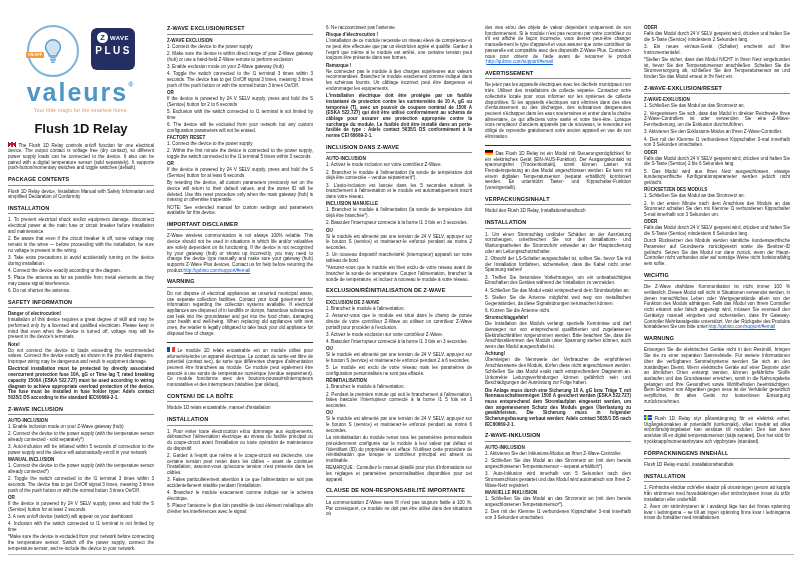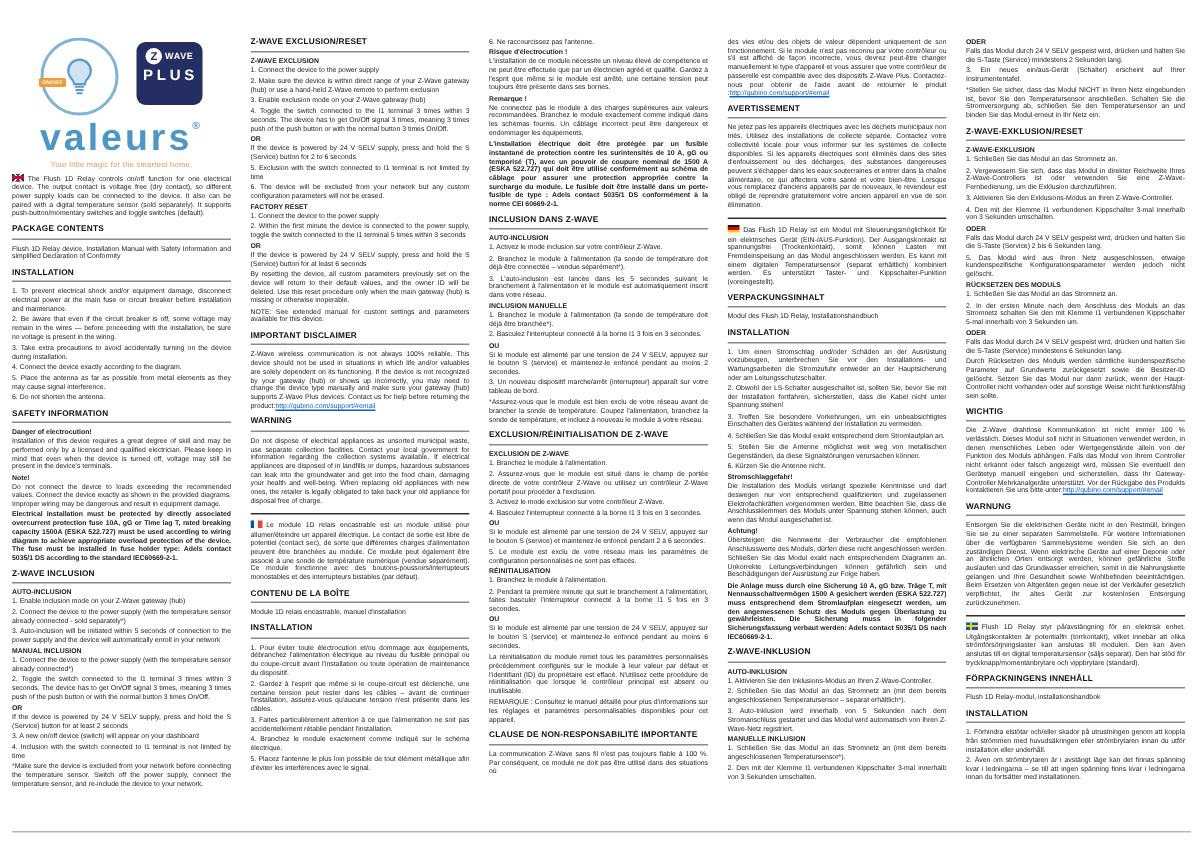--- a/index.html
+++ b/index.html
@@ -65,20 +65,21 @@
           <div class="zwb-top">
             <span class="zwb-circle">Z</span>
             <span class="zwb-wave">WAVE</span>
           </div>
           <div class="zwb-plus">PLUS</div>
         </div>
       </div>
       <div class="wordmark"><span>valeurs</span><sup>®</sup></div>
       <div class="tagline">Your little magic for the smartest home.</div>
     </div>
+    <div class="title">Flush 1D Relay</div>
     <div class="blocks">
         <p class="p lang"><span class="flag flag-en"></span><span>The Flush 1D Relay controls on/off function for one electrical device. The output contact is voltage free (dry contact), so different power supply loads can be connected to the device. It also can be paired with a digital temperature sensor (sold separately). It supports push-button/momentary switches and toggle switches (default).</span></p>
         <div class="h2">PACKAGE CONTENTS</div>
         <p class="p">Flush 1D Relay device, Installation Manual with Safety Information and simplified Declaration of Conformity</p>
         <div class="h2">INSTALLATION</div>
         <p class="p">1. To prevent electrical shock and/or equipment damage, disconnect electrical power at the main fuse or circuit breaker before installation and maintenance.</p>
         <p class="p">2. Be aware that even if the circuit breaker is off, some voltage may remain in the wires — before proceeding with the installation, be sure no voltage is present in the wiring.</p>
         <p class="p">3. Take extra precautions to avoid accidentally turning on the device during installation.</p>
         <p class="p">4. Connect the device exactly according to the diagram.</p>
         <p class="p">5. Place the antenna as far as possible from metal elements as they may cause signal interference.</p>

